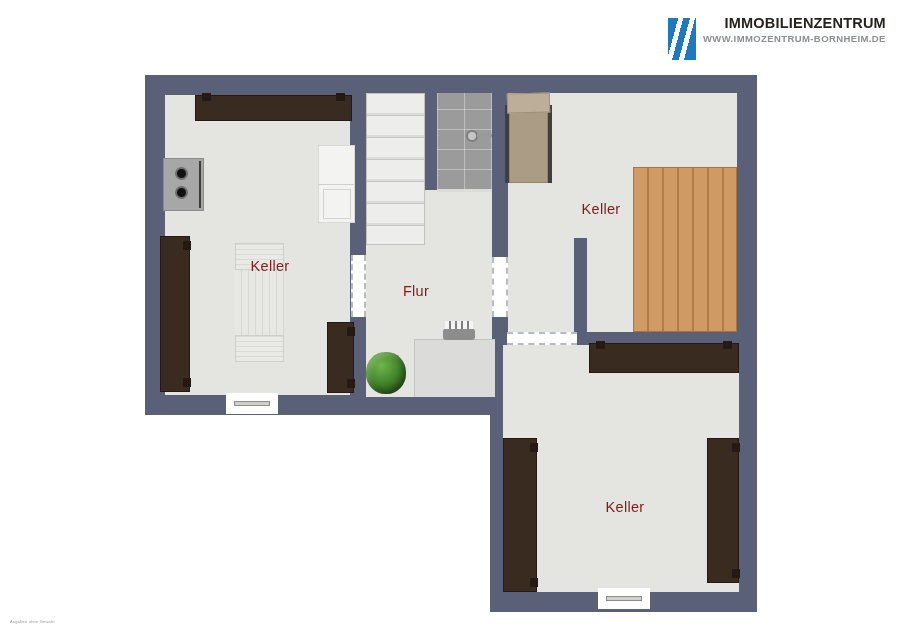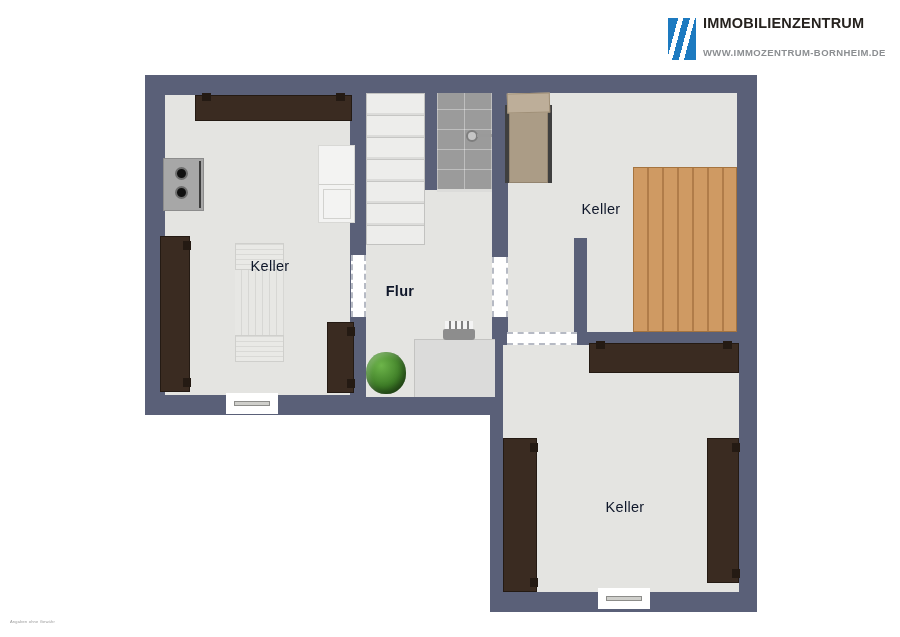--- a/index.html
+++ b/index.html
@@ -2,21 +2,21 @@
 <html><head>
 <meta charset="utf-8">
 <style>
   html,body{margin:0;padding:0;background:#fff;}
   body{width:900px;height:637px;position:relative;overflow:hidden;
        font-family:"Liberation Sans", sans-serif;}
   .abs{position:absolute;}
   .wall{background:#5a6078;}
   .floor{background:#e4e4e1;}
   .room-label{position:absolute;transform:translate(-50%,-50%);
-      font-size:14.5px;color:#0f172a;letter-spacing:.3px;white-space:nowrap;}
+      font-size:14.5px;color:#7f1d1d;letter-spacing:.3px;white-space:nowrap;}
   .wood{background:#3a2b21;border:1px solid #241a13;box-sizing:border-box;}
   .wood-h::before,.wood-h::after{content:"";position:absolute;width:9px;height:8px;
       background:#241a13;top:-3px;}
   .wood-h::before{left:6px;} .wood-h::after{right:6px;}
   .wood-v::before,.wood-v::after{content:"";position:absolute;width:8px;height:9px;
       background:#241a13;right:-2px;}
   .wood-v::before{top:4px;} .wood-v::after{bottom:4px;}
   .door-v{background:#fff;border-left:2px dashed #b6bac4;border-right:2px dashed #b6bac4;
       box-sizing:border-box;}
   .door-h{background:#fff;border-top:2px dashed #b6bac4;border-bottom:2px dashed #b6bac4;
@@ -29,23 +29,23 @@
       border:1px solid #c2c2c0;box-sizing:border-box;}
   .tiles{background-color:#9b9b9b;
       background-image:
         repeating-linear-gradient(0deg, rgba(255,255,255,.35) 0 1px, transparent 1px 20px),
         repeating-linear-gradient(90deg, rgba(255,255,255,.35) 0 1px, transparent 1px 27px);
   }
   .planks{background-color:#cf9a63;
       background-image:repeating-linear-gradient(90deg, transparent 0 13px, #b07c49 13px 15px);
       border:1px solid #a5743f;box-sizing:border-box;}
   .brand-text{line-height:1.04;font-weight:bold;color:#26221e;font-size:14.5px;
-      letter-spacing:.2px;white-space:nowrap;}
+      letter-spacing:.2px;white-space:nowrap;text-align:right;}
   .brand-url{font-weight:bold;color:#8b8e91;font-size:9.5px;letter-spacing:.4px;
-      margin-top:16px;white-space:nowrap;}
+      margin-top:2px;white-space:nowrap;}
   .logo-mark{background:linear-gradient(105deg,
       #1d7ac0 0 26%, #ffffff 26% 39%, #1d7ac0 39% 56%, #ffffff 56% 69%, #1d7ac0 69%);}
   .fineprint{font-size:4px;color:#9a9a9a;letter-spacing:.2px;}
 </style>
 </head>
 <body>
 
 <div class="abs" style="left:668px;top:16px;width:212px;height:46px;">
   <div class="abs logo-mark" style="left:0;top:2px;width:28px;height:42px;"></div>
   <div class="abs" style="left:35px;top:0;">
@@ -116,18 +116,18 @@
     <div class="abs" style="left:4px;top:18px;width:39px;height:72px;background:#ab9c86;border:1px solid #93846f;box-sizing:border-box;"></div>
     <div class="abs" style="left:2px;top:0;width:43px;height:20px;background:#bdae99;border:1px solid #a09078;box-sizing:border-box;transform:rotate(-1.5deg);"></div>
   </div>
   <div class="abs planks" style="left:633px;top:167px;width:104px;height:165px;"></div>
 
   <div class="abs wood wood-h" style="left:589px;top:343px;width:150px;height:30px;"></div>
   <div class="abs wood wood-v" style="left:503px;top:438px;width:34px;height:154px;"></div>
   <div class="abs wood wood-v" style="left:707px;top:438px;width:32px;height:145px;"></div>
 
   <div class="room-label" style="left:270px;top:266px;">Keller</div>
-  <div class="room-label" style="left:400px;top:291px;font-weight:bold;">Flur</div>
+  <div class="room-label" style="left:416px;top:291px;">Flur</div>
   <div class="room-label" style="left:601px;top:209px;">Keller</div>
   <div class="room-label" style="left:625px;top:507px;">Keller</div>
 </div>
 
 <div class="abs fineprint" style="left:10px;top:619px;">Angaben ohne Gewähr</div>
 
 </body></html>

